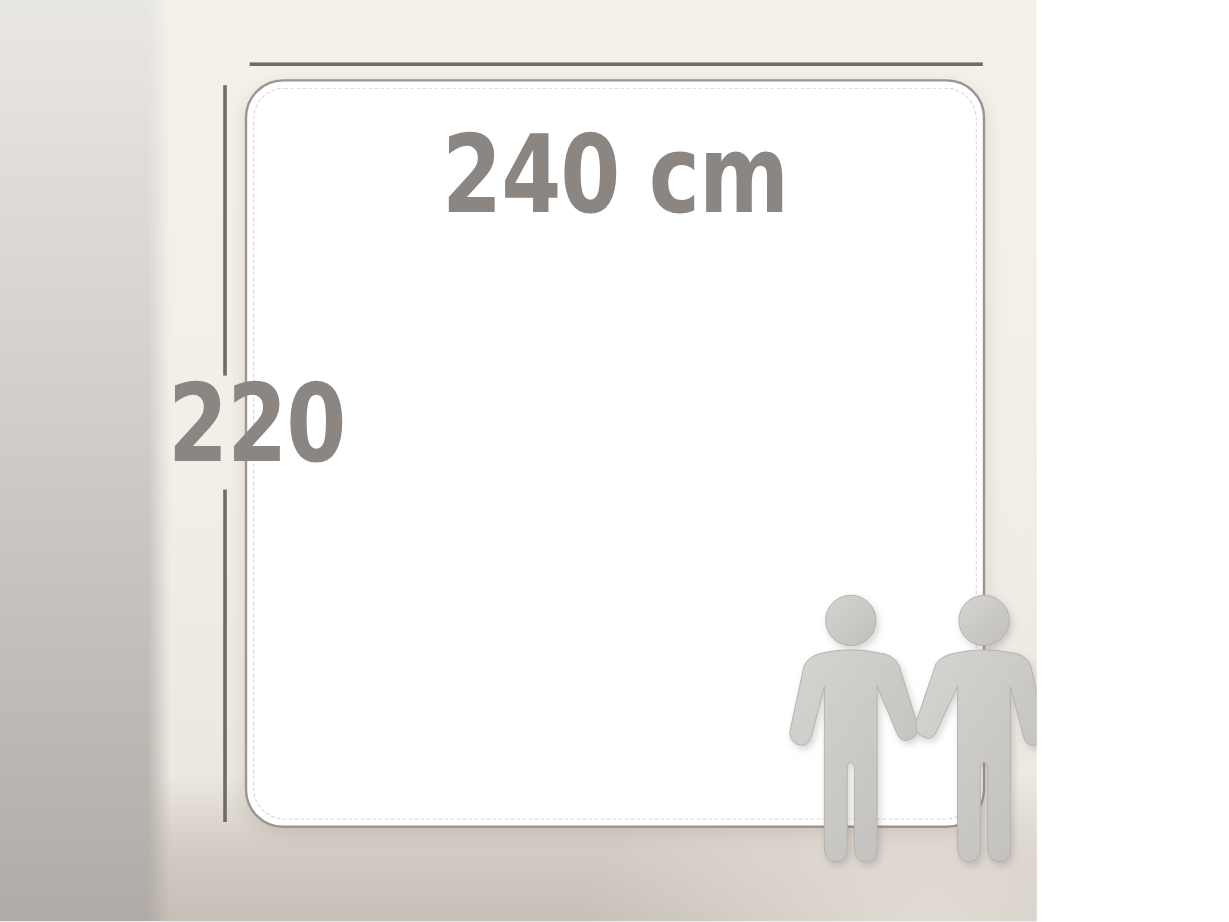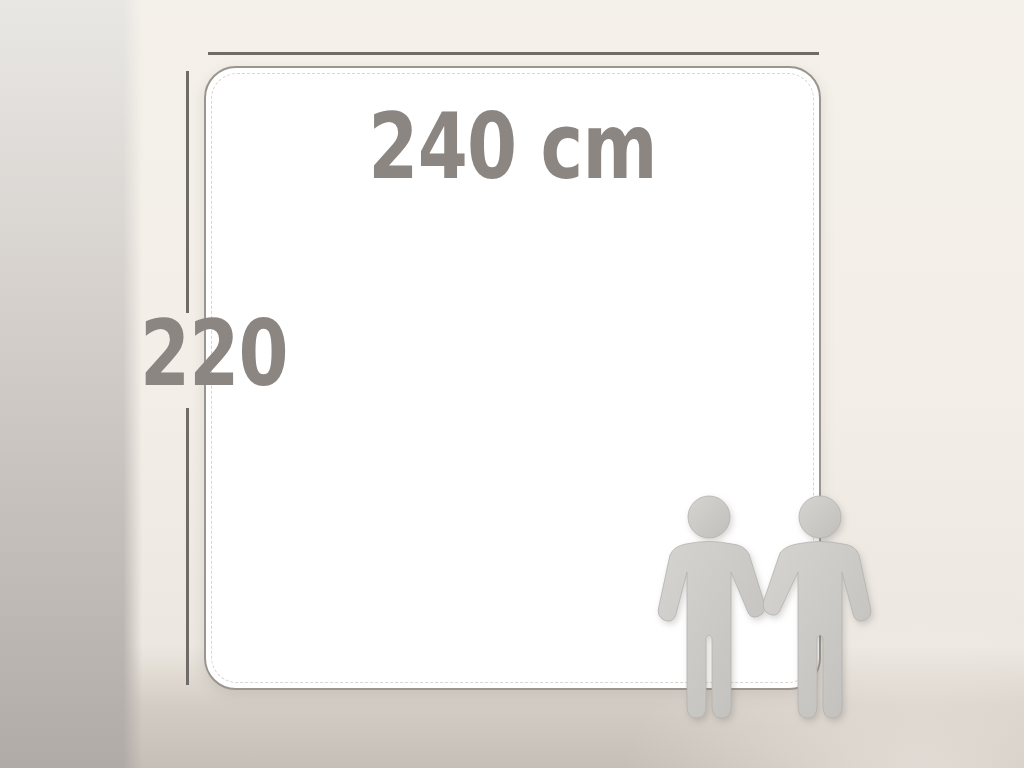--- a/index.html
+++ b/index.html
@@ -1,20 +1,20 @@
 <!DOCTYPE html>
 <html><head>
 <meta charset="utf-8">
 <style>
   html, body { margin: 0; padding: 0; }
   body { font-family: "DejaVu Sans", "Liberation Sans", sans-serif; }
 
   .scene {
     position: relative;
-    width: 1024px;
+    width: 864px;
     height: 768px;
     overflow: hidden;
     background:
       radial-gradient(ellipse 430px 250px at 90% 102%, rgba(250,246,240,0.55), rgba(250,246,240,0) 70%),
       linear-gradient(180deg, #f4f1ea 0%, #f3efe8 50%, #ece8e1 84%, #ded8d0 88.5%, #d3ccc4 92%, #c6bfb7 100%);
   }
 
   
   .left-wall {
     position: absolute;

